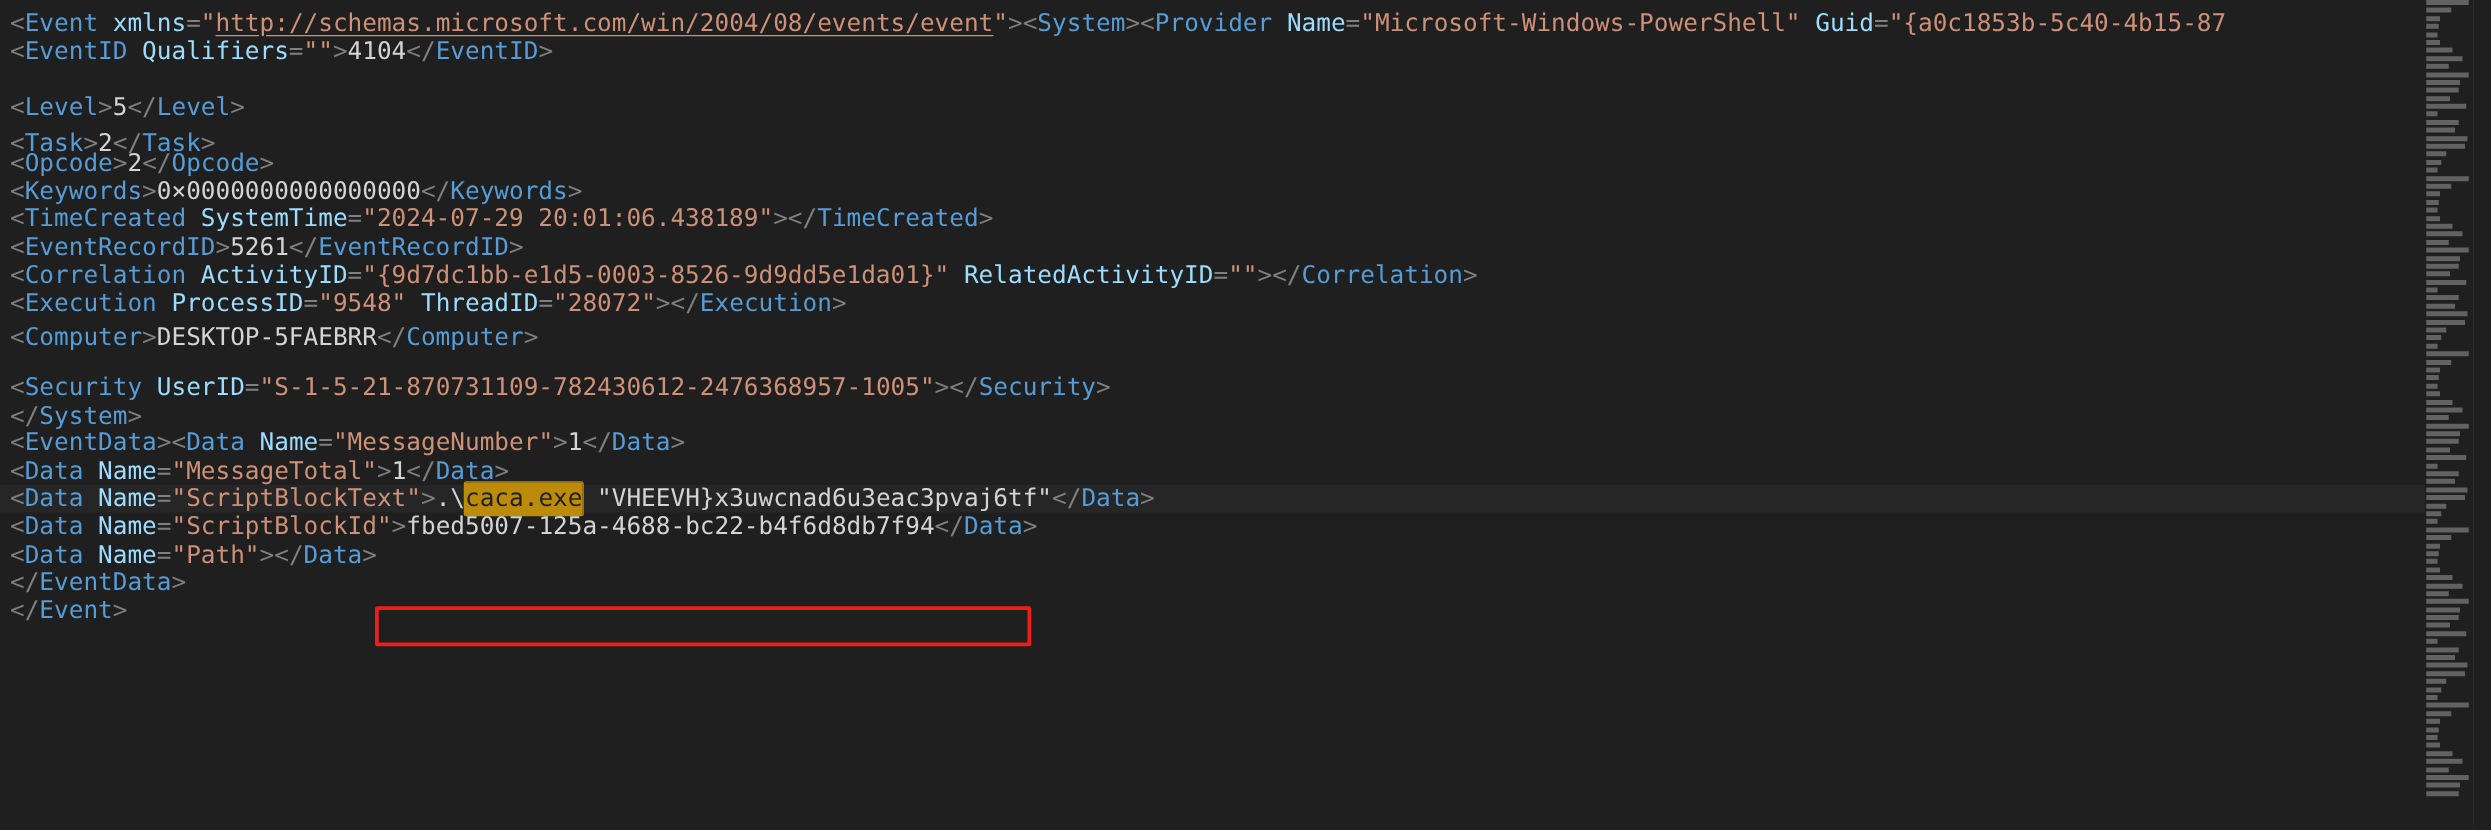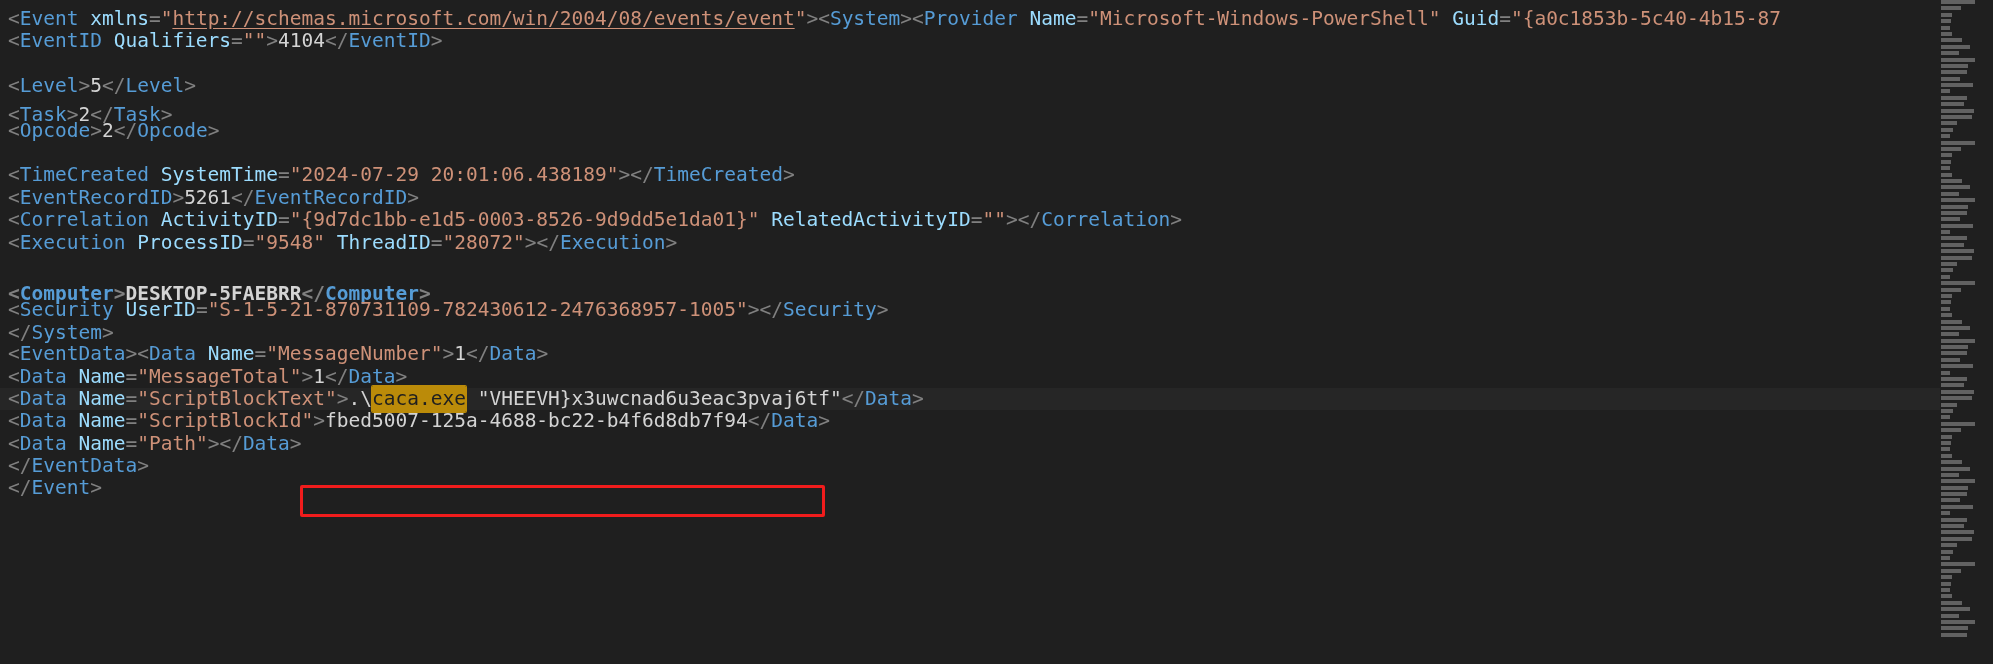--- a/index.html
+++ b/index.html
@@ -143,25 +143,26 @@
 
   <div id="left-edge"></div>
 
   <div id="code-surface">
       <div class="row-shade" style="top: 387.95px;"></div>
       <div class="code-line" style="position: absolute; left: 0px; top: 8px;"><span class="t-punc">&lt;</span><span class="t-tag">Event</span><span class="t-text"> </span><span class="t-attr">xmlns</span><span class="t-punc">=</span><span class="t-str">"</span><span class="t-link">http://schemas.microsoft.com/win/2004/08/events/event</span><span class="t-str">"</span><span class="t-punc">&gt;</span><span class="t-punc">&lt;</span><span class="t-tag">System</span><span class="t-punc">&gt;</span><span class="t-punc">&lt;</span><span class="t-tag">Provider</span><span class="t-text"> </span><span class="t-attr">Name</span><span class="t-punc">=</span><span class="t-str">"Microsoft-Windows-PowerShell"</span><span class="t-text"> </span><span class="t-attr">Guid</span><span class="t-punc">=</span><span class="t-str">"{a0c1853b-5c40-4b15-87</span></div>
       <div class="code-line" style="position: absolute; left: 0px; top: 30.35px;"><span class="t-punc">&lt;</span><span class="t-tag">EventID</span><span class="t-text"> </span><span class="t-attr">Qualifiers</span><span class="t-punc">=</span><span class="t-str">""</span><span class="t-punc">&gt;</span><span class="t-text">4104</span><span class="t-punc">&lt;/</span><span class="t-tag">EventID</span><span class="t-punc">&gt;</span></div>
       <div class="code-line" style="position: absolute; left: 0px; top: 75.05px;"><span class="t-punc">&lt;</span><span class="t-tag">Level</span><span class="t-punc">&gt;</span><span class="t-text">5</span><span class="t-punc">&lt;/</span><span class="t-tag">Level</span><span class="t-punc">&gt;</span></div>
       <div class="code-line" style="position: absolute; left: 0px; top: 104px;"><span class="t-punc">&lt;</span><span class="t-tag">Task</span><span class="t-punc">&gt;</span><span class="t-text">2</span><span class="t-punc">&lt;/</span><span class="t-tag">Task</span><span class="t-punc">&gt;</span></div>
       <div class="code-line" style="position: absolute; left: 0px; top: 119.75px;"><span class="t-punc">&lt;</span><span class="t-tag">Opcode</span><span class="t-punc">&gt;</span><span class="t-text">2</span><span class="t-punc">&lt;/</span><span class="t-tag">Opcode</span><span class="t-punc">&gt;</span></div>
+      <div class="code-line" style="position: absolute; left: 0px; top: 142.1px;"><span class="t-punc">&lt;</span><span class="t-tag">Keywords</span><span class="t-punc">&gt;</span><span class="t-text">0×0000000000000000</span><span class="t-punc">&lt;/</span><span class="t-tag">Keywords</span><span class="t-punc">&gt;</span></div>
       <div class="code-line" style="position: absolute; left: 0px; top: 164.45px;"><span class="t-punc">&lt;</span><span class="t-tag">TimeCreated</span><span class="t-text"> </span><span class="t-attr">SystemTime</span><span class="t-punc">=</span><span class="t-str">"2024-07-29 20:01:06.438189"</span><span class="t-punc">&gt;</span><span class="t-punc">&lt;/</span><span class="t-tag">TimeCreated</span><span class="t-punc">&gt;</span></div>
       <div class="code-line" style="position: absolute; left: 0px; top: 186.8px;"><span class="t-punc">&lt;</span><span class="t-tag">EventRecordID</span><span class="t-punc">&gt;</span><span class="t-text">5261</span><span class="t-punc">&lt;/</span><span class="t-tag">EventRecordID</span><span class="t-punc">&gt;</span></div>
       <div class="code-line" style="position: absolute; left: 0px; top: 209.15px;"><span class="t-punc">&lt;</span><span class="t-tag">Correlation</span><span class="t-text"> </span><span class="t-attr">ActivityID</span><span class="t-punc">=</span><span class="t-str">"{9d7dc1bb-e1d5-0003-8526-9d9dd5e1da01}"</span><span class="t-text"> </span><span class="t-attr">RelatedActivityID</span><span class="t-punc">=</span><span class="t-str">""</span><span class="t-punc">&gt;</span><span class="t-punc">&lt;/</span><span class="t-tag">Correlation</span><span class="t-punc">&gt;</span></div>
       <div class="code-line" style="position: absolute; left: 0px; top: 231.5px;"><span class="t-punc">&lt;</span><span class="t-tag">Execution</span><span class="t-text"> </span><span class="t-attr">ProcessID</span><span class="t-punc">=</span><span class="t-str">"9548"</span><span class="t-text"> </span><span class="t-attr">ThreadID</span><span class="t-punc">=</span><span class="t-str">"28072"</span><span class="t-punc">&gt;</span><span class="t-punc">&lt;/</span><span class="t-tag">Execution</span><span class="t-punc">&gt;</span></div>
-      <div class="code-line" style="position: absolute; left: 0px; top: 283px; font-weight: bold;"><span class="t-punc">&lt;</span><span class="t-tag">Computer</span><span class="t-punc">&gt;</span><span class="t-text">DESKTOP-5FAEBRR</span><span class="t-punc">&lt;/</span><span class="t-tag">Computer</span><span class="t-punc">&gt;</span></div>
+      <div class="code-line" style="position: absolute; left: 0px; top: 259px;"><span class="t-punc">&lt;</span><span class="t-tag">Computer</span><span class="t-punc">&gt;</span><span class="t-text">DESKTOP-5FAEBRR</span><span class="t-punc">&lt;/</span><span class="t-tag">Computer</span><span class="t-punc">&gt;</span></div>
       <div class="code-line" style="position: absolute; left: 0px; top: 298.55px;"><span class="t-punc">&lt;</span><span class="t-tag">Security</span><span class="t-text"> </span><span class="t-attr">UserID</span><span class="t-punc">=</span><span class="t-str">"S-1-5-21-870731109-782430612-2476368957-1005"</span><span class="t-punc">&gt;</span><span class="t-punc">&lt;/</span><span class="t-tag">Security</span><span class="t-punc">&gt;</span></div>
       <div class="code-line" style="position: absolute; left: 0px; top: 322px;"><span class="t-punc">&lt;/</span><span class="t-tag">System</span><span class="t-punc">&gt;</span></div>
       <div class="code-line" style="position: absolute; left: 0px; top: 343.25px;"><span class="t-punc">&lt;</span><span class="t-tag">EventData</span><span class="t-punc">&gt;</span><span class="t-punc">&lt;</span><span class="t-tag">Data</span><span class="t-text"> </span><span class="t-attr">Name</span><span class="t-punc">=</span><span class="t-str">"MessageNumber"</span><span class="t-punc">&gt;</span><span class="t-text">1</span><span class="t-punc">&lt;/</span><span class="t-tag">Data</span><span class="t-punc">&gt;</span></div>
       <div class="code-line" style="position: absolute; left: 0px; top: 365.6px;"><span class="t-punc">&lt;</span><span class="t-tag">Data</span><span class="t-text"> </span><span class="t-attr">Name</span><span class="t-punc">=</span><span class="t-str">"MessageTotal"</span><span class="t-punc">&gt;</span><span class="t-text">1</span><span class="t-punc">&lt;/</span><span class="t-tag">Data</span><span class="t-punc">&gt;</span></div>
       <div class="code-line" style="position: absolute; left: 0px; top: 387.95px;"><span class="t-punc">&lt;</span><span class="t-tag">Data</span><span class="t-text"> </span><span class="t-attr">Name</span><span class="t-punc">=</span><span class="t-str">"ScriptBlockText"</span><span class="t-punc">&gt;</span><span class="t-text">.\</span><span class="t-text find-match">caca.exe</span><span class="t-text"> "VHEEVH}x3uwcnad6u3eac3pvaj6tf"</span><span class="t-punc">&lt;/</span><span class="t-tag">Data</span><span class="t-punc">&gt;</span></div>
       <div class="code-line" style="position: absolute; left: 0px; top: 410.3px;"><span class="t-punc">&lt;</span><span class="t-tag">Data</span><span class="t-text"> </span><span class="t-attr">Name</span><span class="t-punc">=</span><span class="t-str">"ScriptBlockId"</span><span class="t-punc">&gt;</span><span class="t-text">fbed5007-125a-4688-bc22-b4f6d8db7f94</span><span class="t-punc">&lt;/</span><span class="t-tag">Data</span><span class="t-punc">&gt;</span></div>
       <div class="code-line" style="position: absolute; left: 0px; top: 432.65px;"><span class="t-punc">&lt;</span><span class="t-tag">Data</span><span class="t-text"> </span><span class="t-attr">Name</span><span class="t-punc">=</span><span class="t-str">"Path"</span><span class="t-punc">&gt;</span><span class="t-punc">&lt;/</span><span class="t-tag">Data</span><span class="t-punc">&gt;</span></div>
       <div class="code-line" style="position: absolute; left: 0px; top: 455px;"><span class="t-punc">&lt;/</span><span class="t-tag">EventData</span><span class="t-punc">&gt;</span></div>
       <div class="code-line" style="position: absolute; left: 0px; top: 477.35px;"><span class="t-punc">&lt;/</span><span class="t-tag">Event</span><span class="t-punc">&gt;</span></div>
     </div>

